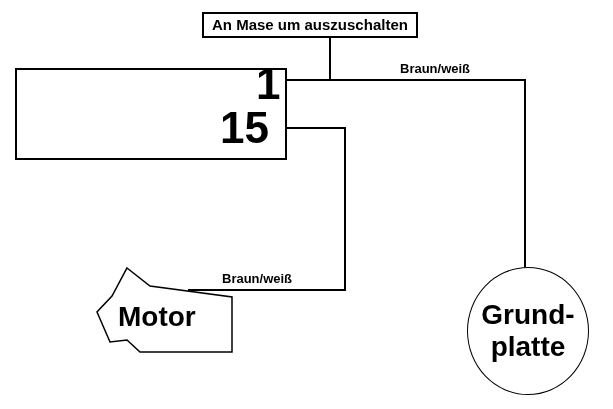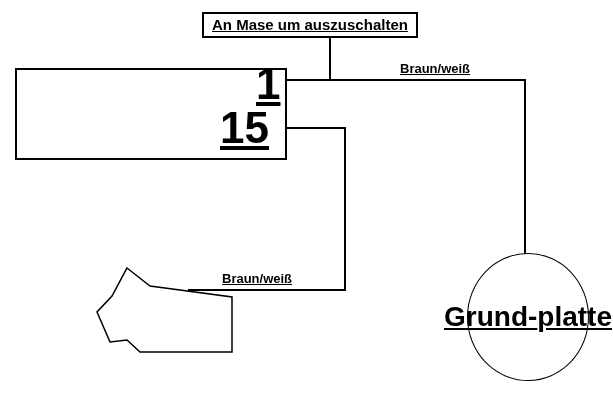--- a/index.html
+++ b/index.html
@@ -8,21 +8,21 @@
     background: #ffffff;
     font-family: "Liberation Sans", sans-serif;
   }
   .canvas {
     position: relative;
     width: 613px;
     height: 409px;
     background: #ffffff;
     overflow: hidden;
   }
-  .abs { position: absolute; text-decoration: underline; }
+  .abs { position: absolute; }
   svg.wires {
     position: absolute;
     left: 0; top: 0;
     width: 613px; height: 409px;
   }
   .note-box {
     left: 202px; top: 12px;
     border: 2px solid #000000;
     background: #ffffff;
     padding: 2px 8px 3px 8px;
@@ -60,27 +60,27 @@
     white-space: nowrap;
   }
   .wire-label-top { left: 400px; top: 61px; }
   .wire-label-bottom { left: 222px; top: 271px; }
   .motor-label {
     left: 118px; top: 301px;
     font-size: 28px;
     font-weight: bold;
   }
   .ground-circle {
-    left: 467px; top: 253px;
+    left: 467px; top: 267px;
     width: 120px; height: 126px;
     border: 1px solid #000000;
     border-radius: 50%;
     background: #ffffff;
     display: flex;
-    flex-direction: row;
+    flex-direction: column;
     align-items: center;
     justify-content: center;
     text-align: center;
   }
   .ground-circle .gline {
     font-size: 28px;
     font-weight: bold;
     line-height: 1.15;
   }
 </style>
@@ -104,19 +104,20 @@
     <span>An Mase um auszuschalten</span>
   </div>
 
   <div class="abs coil-box"></div>
   <div class="abs terminal-1">1</div>
   <div class="abs terminal-15">15</div>
 
   <div class="abs wire-label wire-label-top">Braun/weiß</div>
   <div class="abs wire-label wire-label-bottom">Braun/weiß</div>
 
+  <div class="abs motor-label">Motor</div>
 
   <div class="abs ground-circle">
     <span class="gline">Grund-</span>
     <span class="gline">platte</span>
   </div>
 
 </div>
 
 </body></html>

